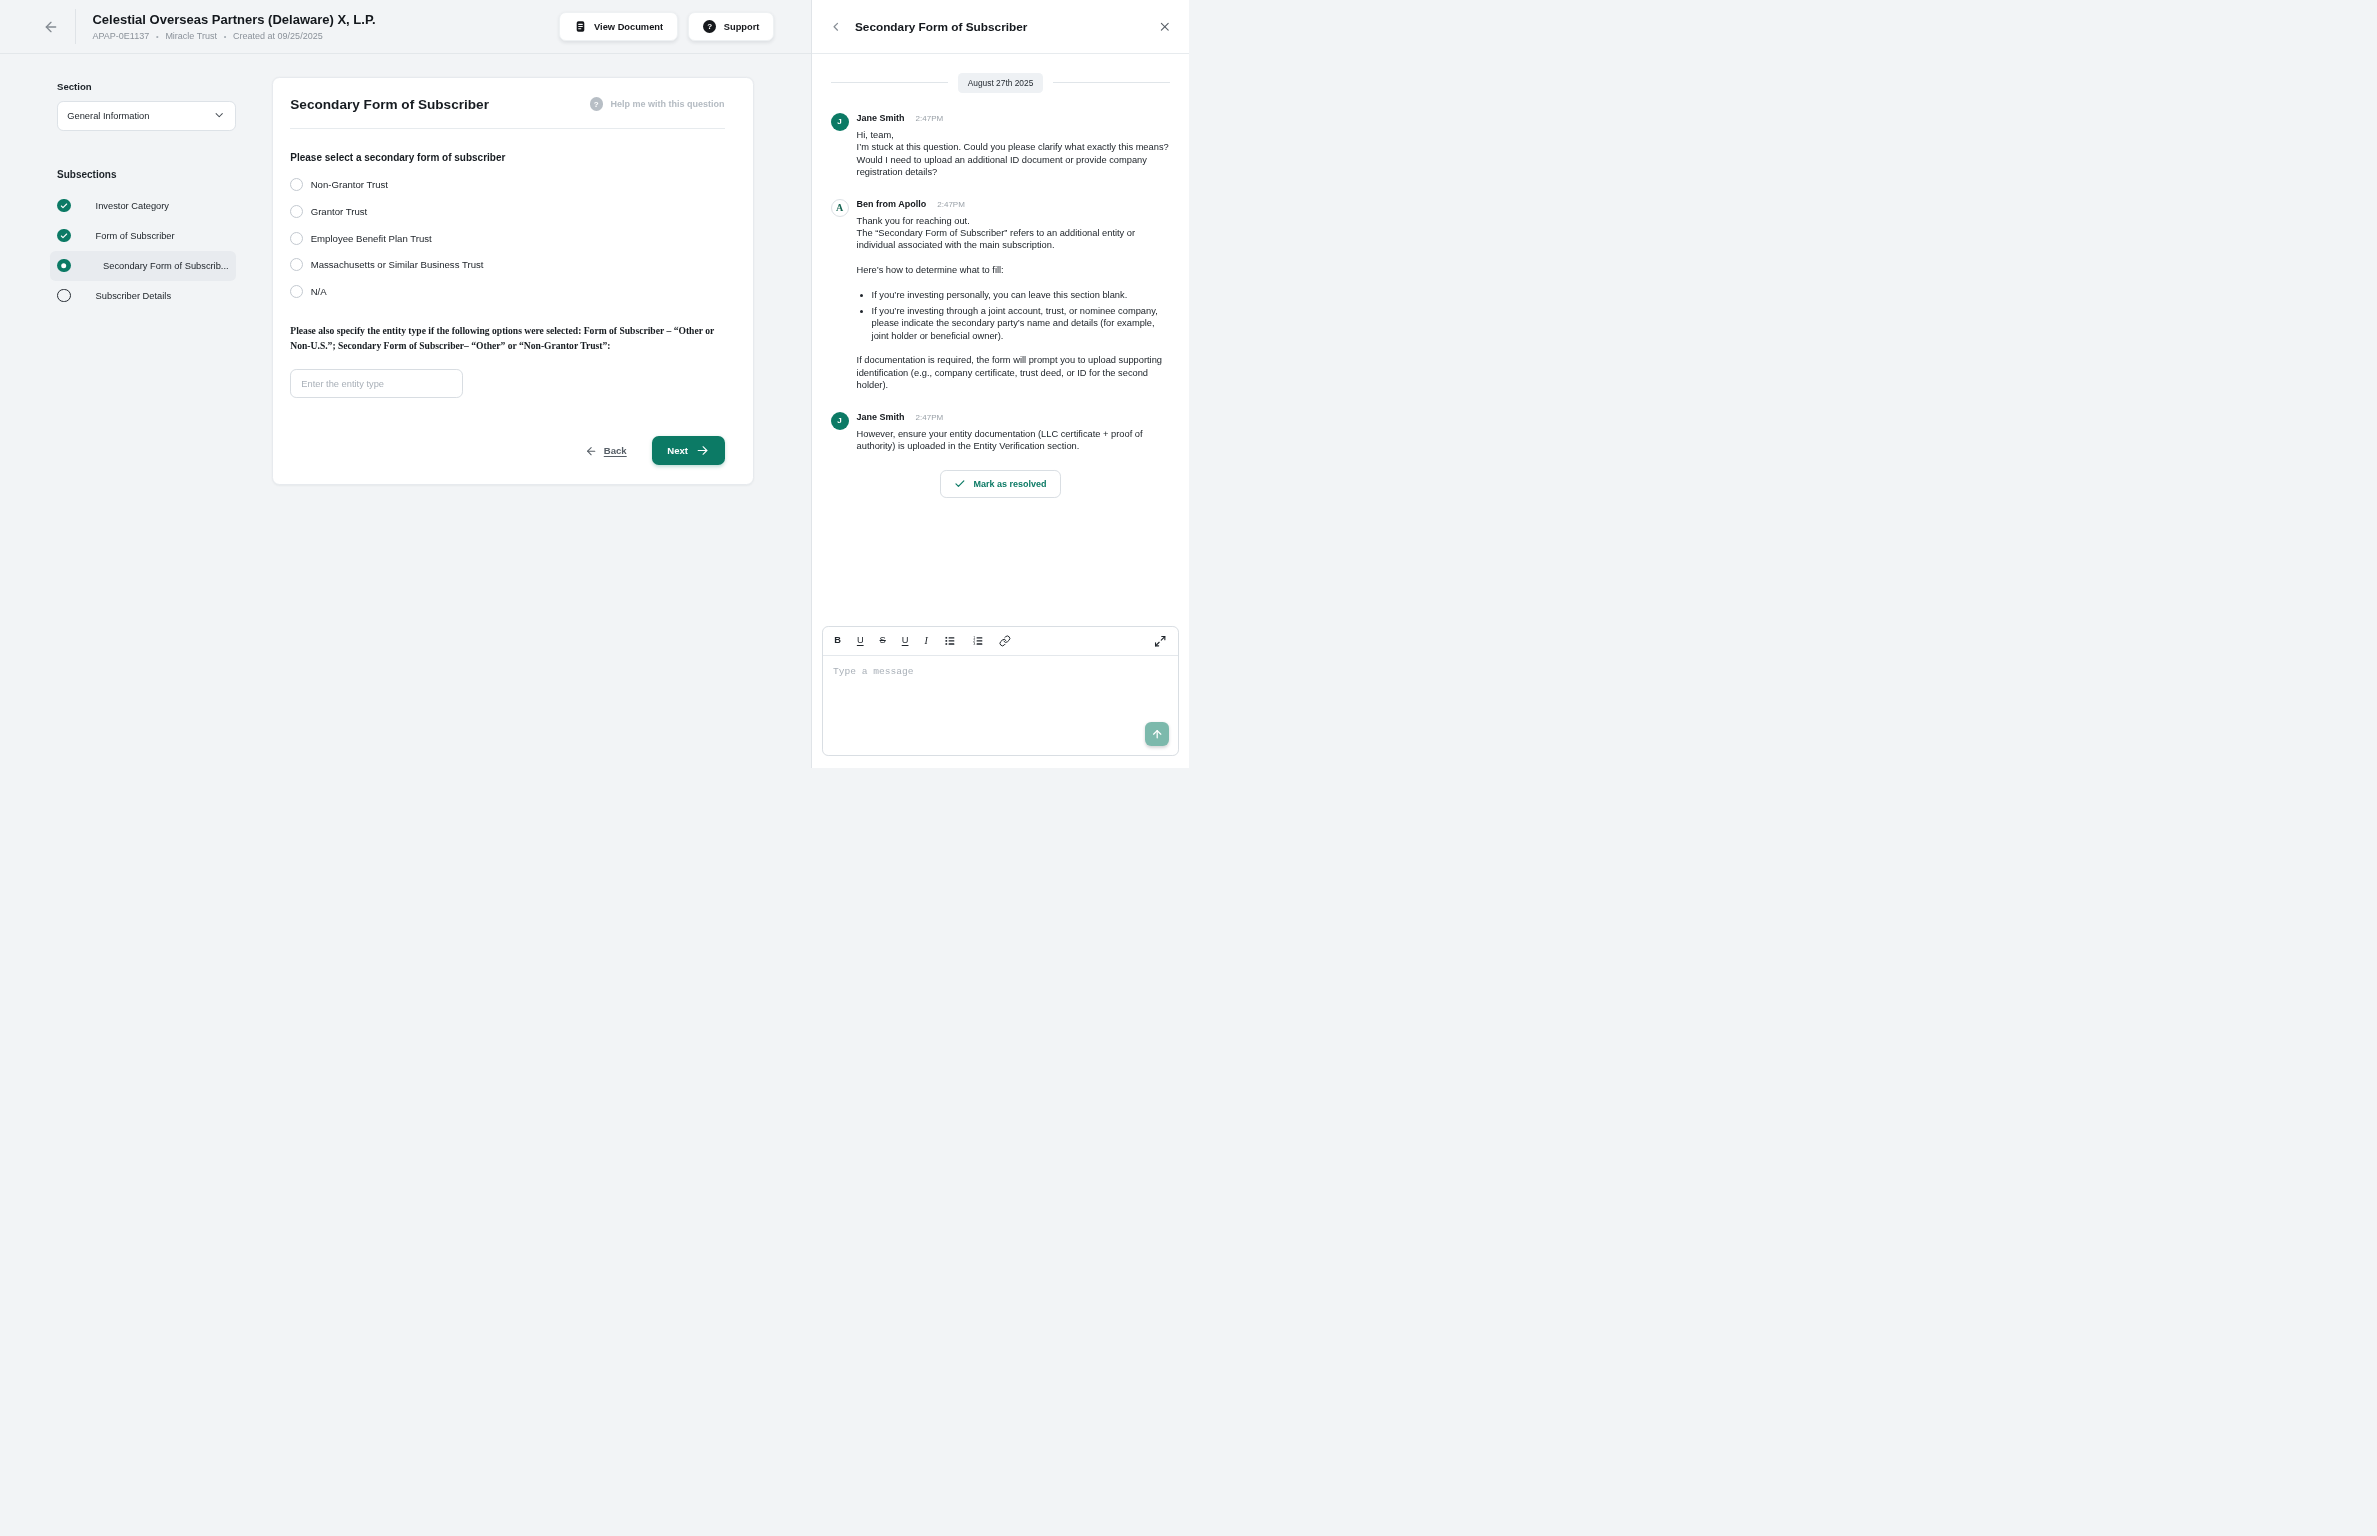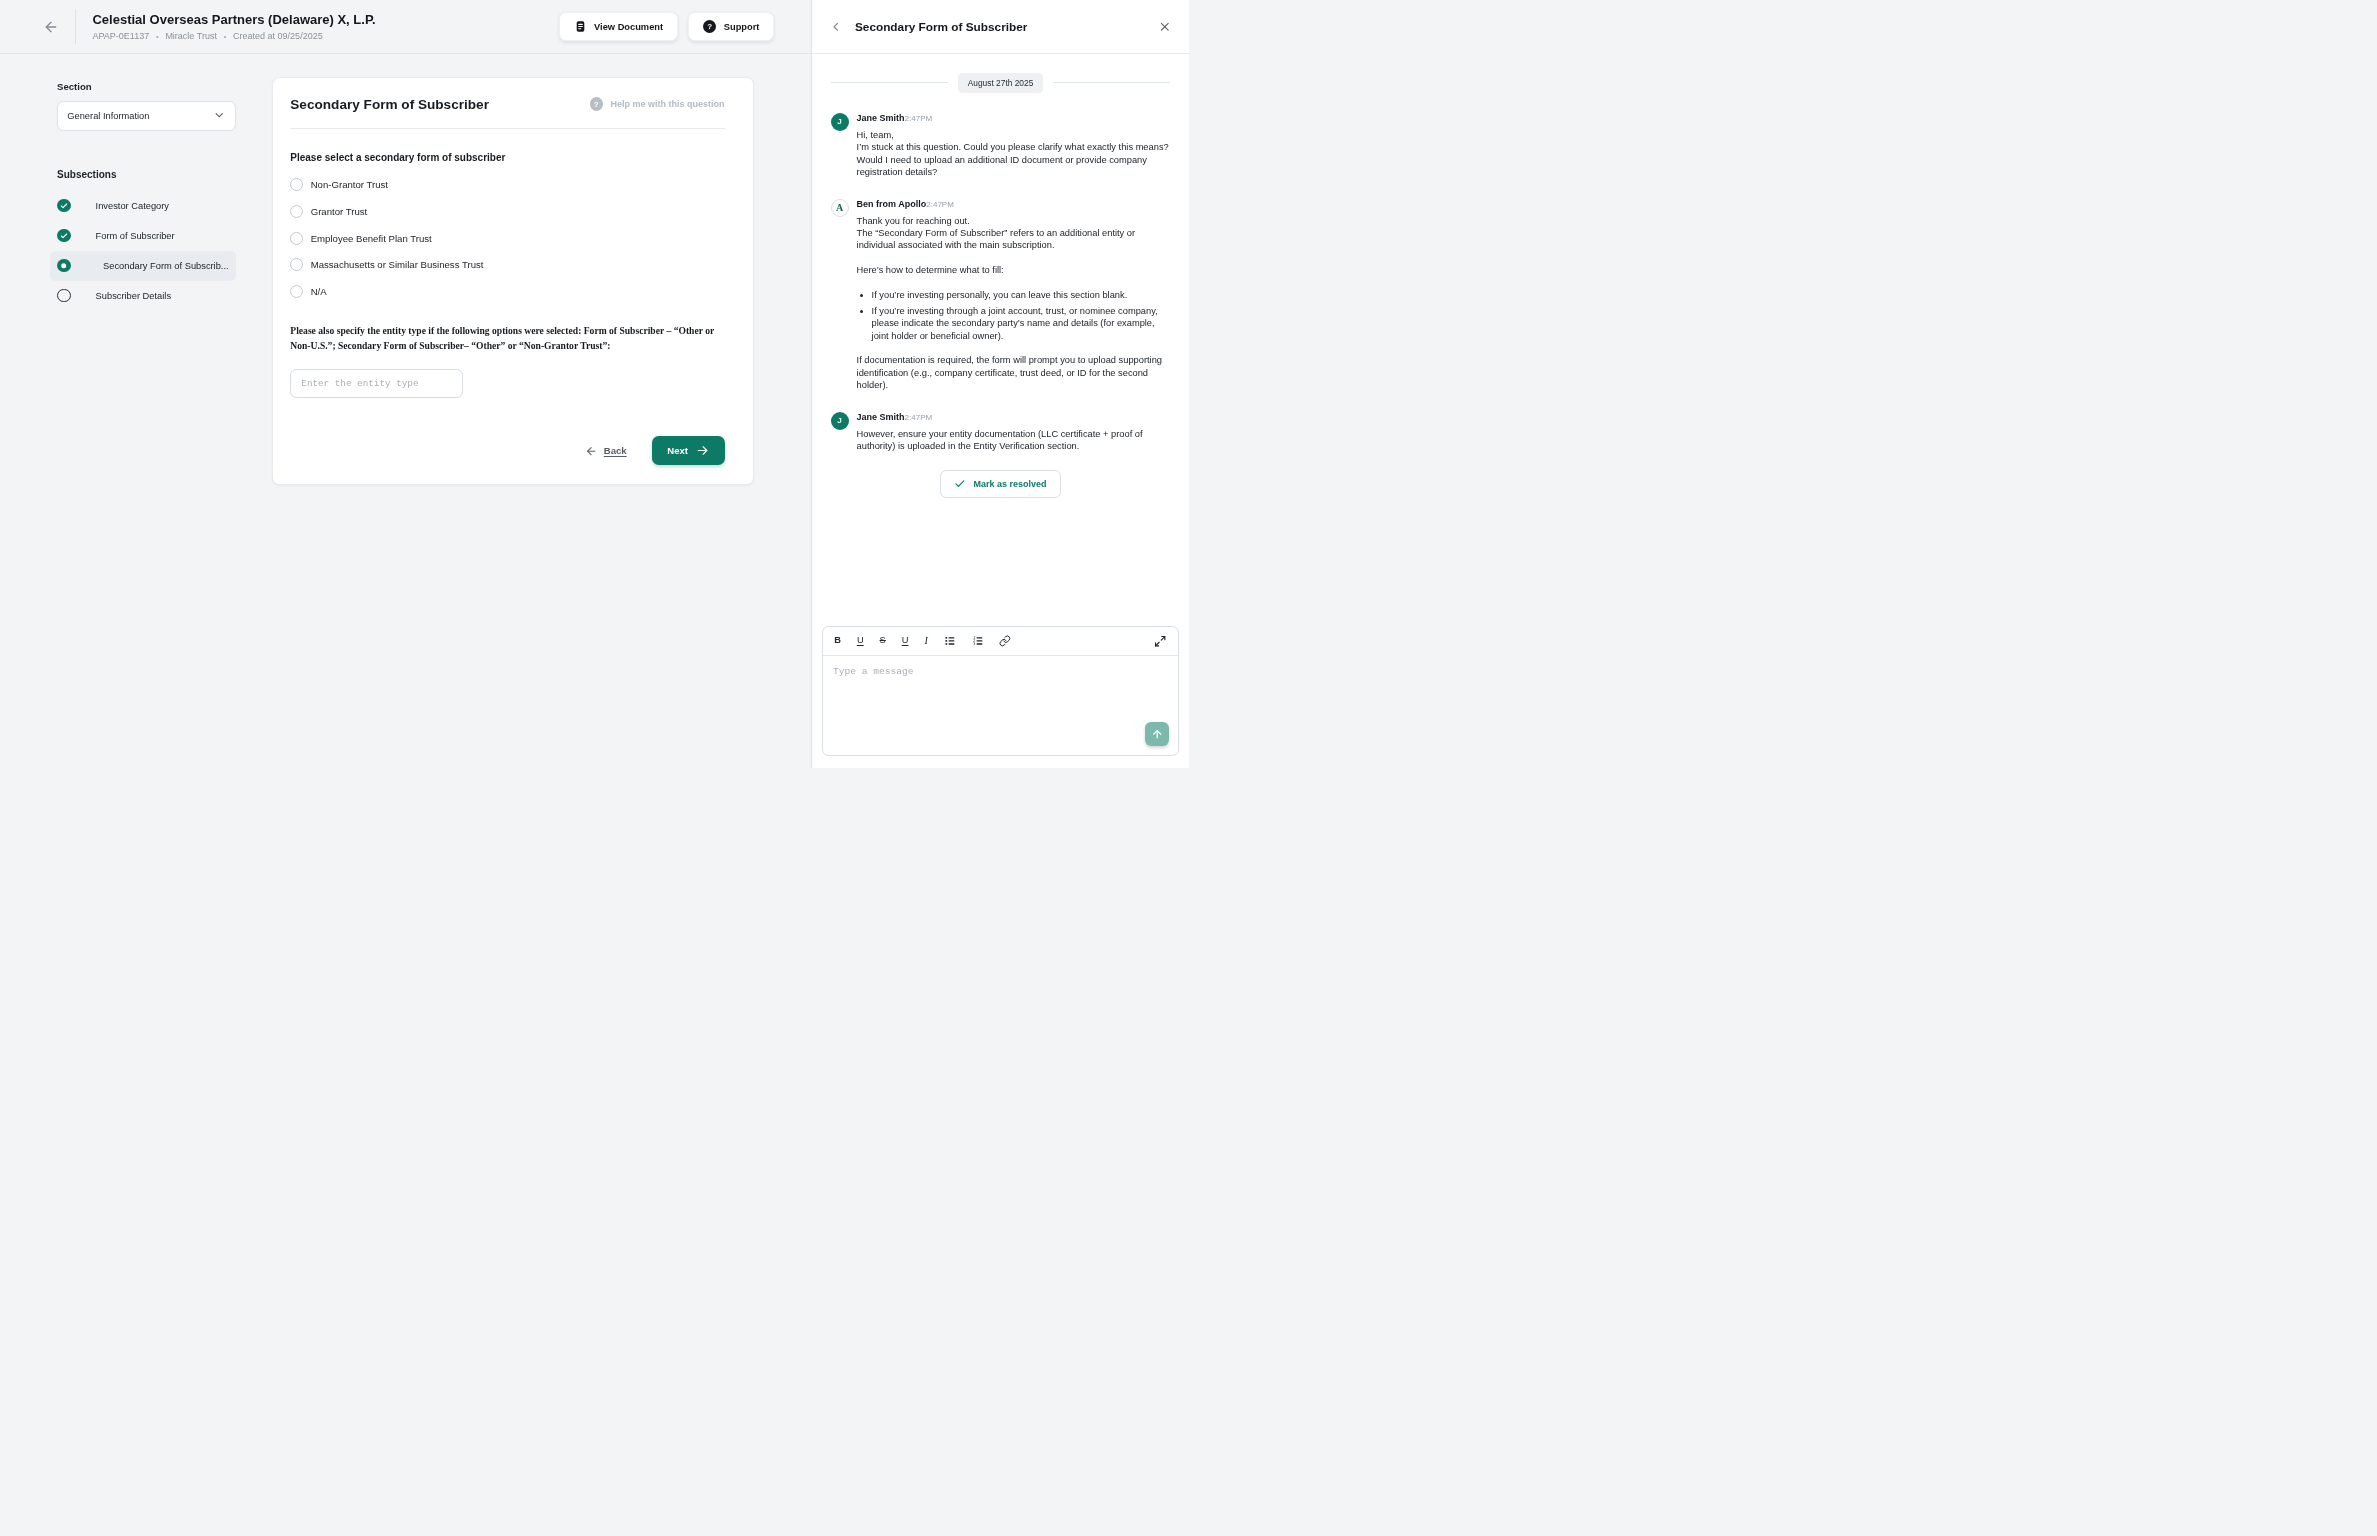--- a/index.html
+++ b/index.html
@@ -67,21 +67,21 @@
   .help-circle{width:13.6px;height:13.6px;border-radius:50%;background:#b7bec5;color:#fff;font-size:8px;font-weight:700;
     display:flex;align-items:center;justify-content:center;}
   .help-circle::before{content:"?";}
   .card-divider{height:0.6px;background:#e7ebee;margin-top:16.7px;}
   .question{margin-top:23.5px;font-size:10px;font-weight:700;color:#171c21;}
   .options{margin-top:15px;display:flex;flex-direction:column;gap:13.6px;}
   .option{display:flex;align-items:center;gap:7.4px;font-size:9.6px;color:#22272d;cursor:pointer;}
   .radio{width:13px;height:13px;flex:0 0 13px;border-radius:50%;border:1.2px solid #c3c9d0;background:#fff;}
   .note{margin-top:26px;font-size:9.6px;font-weight:600;color:#171c21;line-height:1.55;max-width:443px;font-family:Liberation Serif, serif;}
   .entity-input{margin-top:16px;width:173px;height:29px;border:0.6px solid #d8dde2;border-radius:6.2px;padding:0 10px;
-    font-size:9.3px;font-family:Liberation Mono, monospace;color:#1d2329;outline:none;display:block;background:#fff;}
+    font-size:9.3px;font-family:Liberation Sans, sans-serif;color:#1d2329;outline:none;display:block;background:#fff;}
   .entity-input::placeholder{color:#a9b0b8;}
   .card-footer{margin-top:38px;display:flex;align-items:center;justify-content:flex-end;gap:25px;}
   .back-link{display:flex;align-items:center;gap:6.2px;color:#565e66;font-size:9.6px;font-weight:600;cursor:pointer;}
   .back-link .bl{text-decoration:underline;text-underline-offset:1.9px;}
   .next-btn{display:flex;align-items:center;gap:8px;background:var(--teal);color:#fff;border:none;border-radius:6.8px;
     height:29px;padding:0 15.5px;font-size:9.6px;font-weight:600;cursor:pointer;font-family:inherit;
     box-shadow:0 1.2px 3.7px rgba(12,122,101,.25);}
 
   
   .chat{width:378px;flex:0 0 378px;background:#fff;border-left:0.6px solid #e0e4e8;display:flex;flex-direction:column;}
@@ -92,21 +92,21 @@
   .chat-scroll{flex:1;min-height:0;overflow:hidden;padding:0 18.6px;}
   .date-sep{margin-top:18.6px;display:flex;align-items:center;gap:10px;}
   .date-sep .line{flex:1;height:0.6px;background:#e0e5e9;}
   .date-pill{background:#eef1f4;border-radius:4.3px;padding:5px 9.3px;font-size:8.4px;color:#262c33;white-space:nowrap;}
   .msg{display:flex;gap:8px;margin-top:20.4px;}
   .avatar{width:18px;height:18px;flex:0 0 18px;border-radius:50%;background:var(--teal);color:#fff;font-size:8px;
     font-weight:700;display:flex;align-items:center;justify-content:center;}
   .avatar.outline{background:#fff;border:0.6px solid #dbe0e4;color:#166552;
     font-family:"Liberation Serif","DejaVu Serif",serif;font-size:10px;font-weight:600;}
   .msg-main{flex:1;min-width:0;}
-  .msg-head{display:flex;align-items:baseline;gap:0;}
+  .msg-head{display:flex;align-items:baseline;gap:11px;}
   .msg-name{font-size:9px;font-weight:700;color:var(--ink-dark);}
   .msg-time{font-size:8px;color:#9aa1a8;}
   .msg-body{margin-top:6.2px;font-size:9.3px;line-height:1.32;color:var(--ink);}
   .para{margin:0 0 12.4px;}
   .msg-body > :last-child{margin-bottom:0;}
   .blist{margin:0 0 12.4px;padding-left:15px;}
   .blist li{margin-bottom:4.3px;}
   .resolve-wrap{display:flex;justify-content:center;margin:17.3px 0 7.4px;}
   .resolve-btn{display:flex;align-items:center;gap:7.4px;background:#fff;border:0.6px solid #d9dee3;border-radius:6.2px;
     height:28px;padding:0 13.6px;color:var(--teal);font-size:9px;font-weight:700;cursor:pointer;font-family:inherit;}

